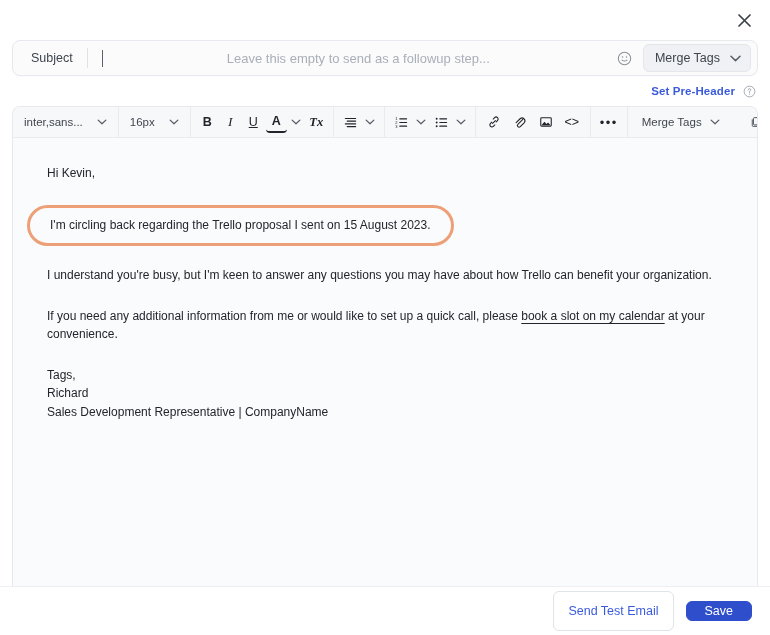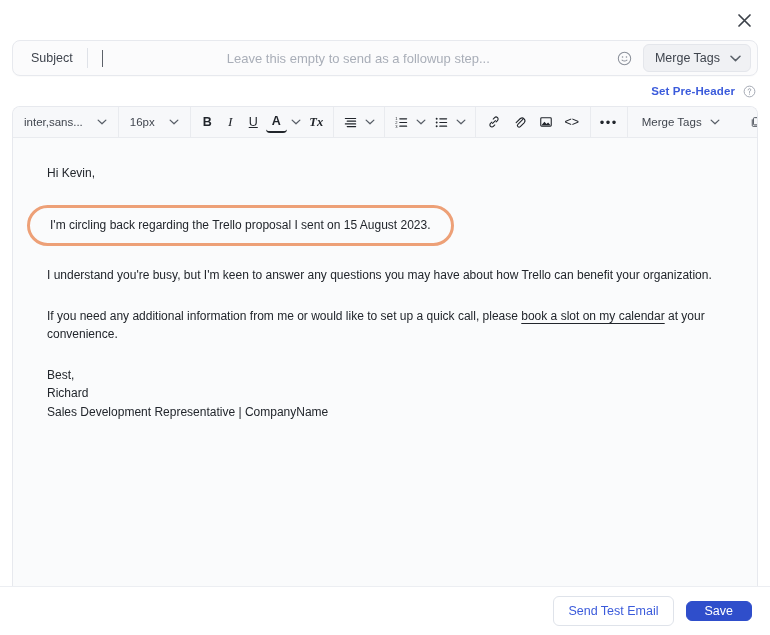--- a/index.html
+++ b/index.html
@@ -250,21 +250,21 @@
     height: 49px;
     border-top: 1px solid #eceef2;
     background: #ffffff;
     display: flex;
     align-items: center;
     justify-content: flex-end;
     gap: 12px;
     padding: 0 18px 0 0;
   }
   .btn-secondary {
-    height: 30px;
+    height: 40px;
     padding: 0 14px;
     border: 1px solid #dfe3ea;
     background: #ffffff;
     color: #3b5bdb;
     font-size: 12.5px;
     border-radius: 6px;
     cursor: pointer;
     font-family: "Liberation Sans", sans-serif;
   }
   .btn-primary {
@@ -453,21 +453,21 @@
     </div>
 
     <div class="body-area">
       <p>Hi Kevin,</p>
       <p class="tight">
         <span class="highlight-line">I'm circling back regarding the Trello proposal I sent on 15 August 2023.</span>
       </p>
       <p>I understand you're busy, but I'm keen to answer any questions you may have about how Trello can benefit your organization.</p>
       <p><span>If you need any additional information from me or would like to set up a quick call, please </span><span class="cal-link">book a slot on my calendar</span><span> at your convenience.</span></p>
       <p class="last">
-        <span>Best,</span><br>
+        <span>Tags,</span><br>
         <span>Richard</span><br>
         <span>Sales Development Representative | CompanyName</span>
       </p>
     </div>
 
   </div>
 
   <div class="footer">
     <button class="btn-secondary">Send Test Email</button>
     <button class="btn-primary">Save</button>

